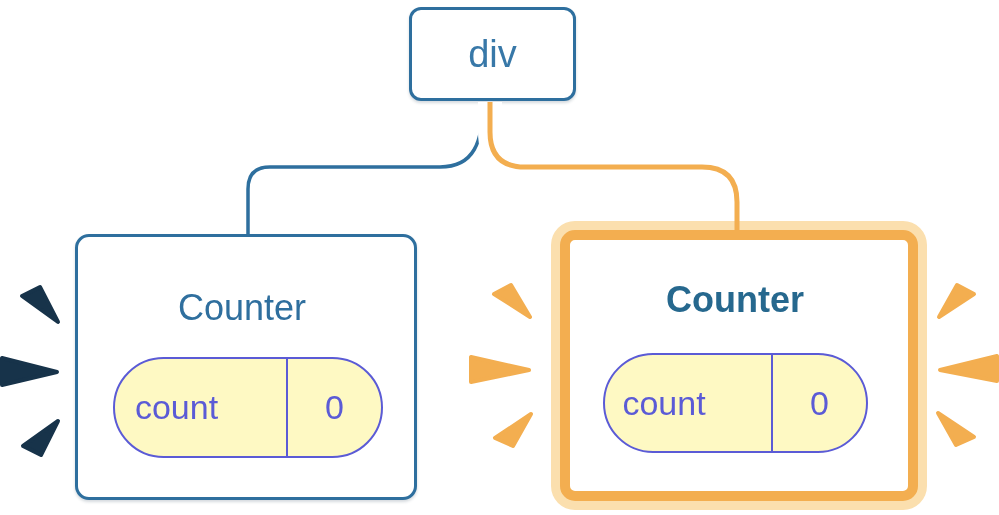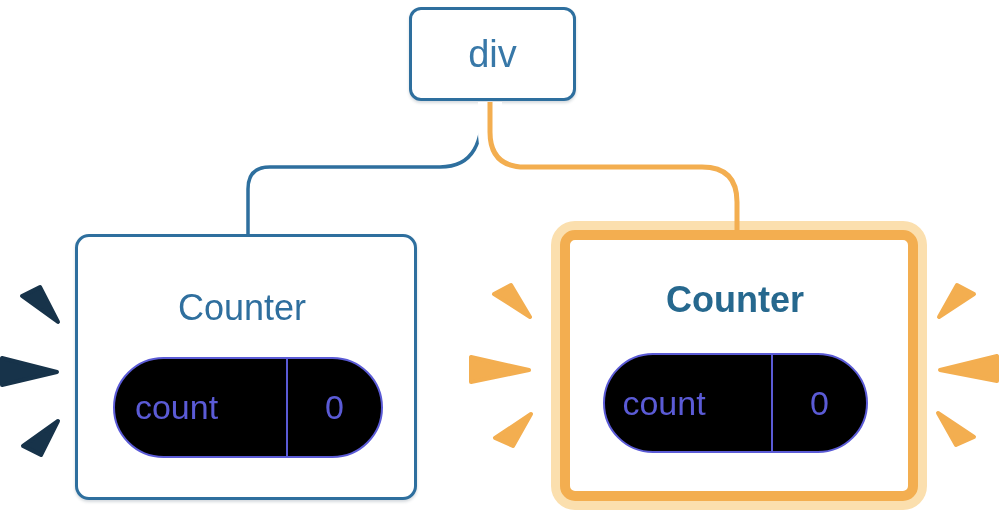--- a/index.html
+++ b/index.html
@@ -88,21 +88,21 @@
   
   .pill {
     position: absolute;
     box-sizing: border-box;
     border: 2.5px solid var(--purple);
     border-radius: 52px;
     display: flex;
     align-items: stretch;
     color: var(--purple);
     font-size: 34px;
-    background: #000000;
+    background: #fef9c3;
     gap: 48px;
   }
   .card-left .pill { left: 35px; top: 120px; width: 270px; height: 101px; }
   .card-right-inner .pill { left: 33px; top: 113px; width: 265px; height: 100px; }
   .pill-key {
     flex: 1;
     display: flex; align-items: center; justify-content: center;
   }
   .pill-value {
     width: 93px;

